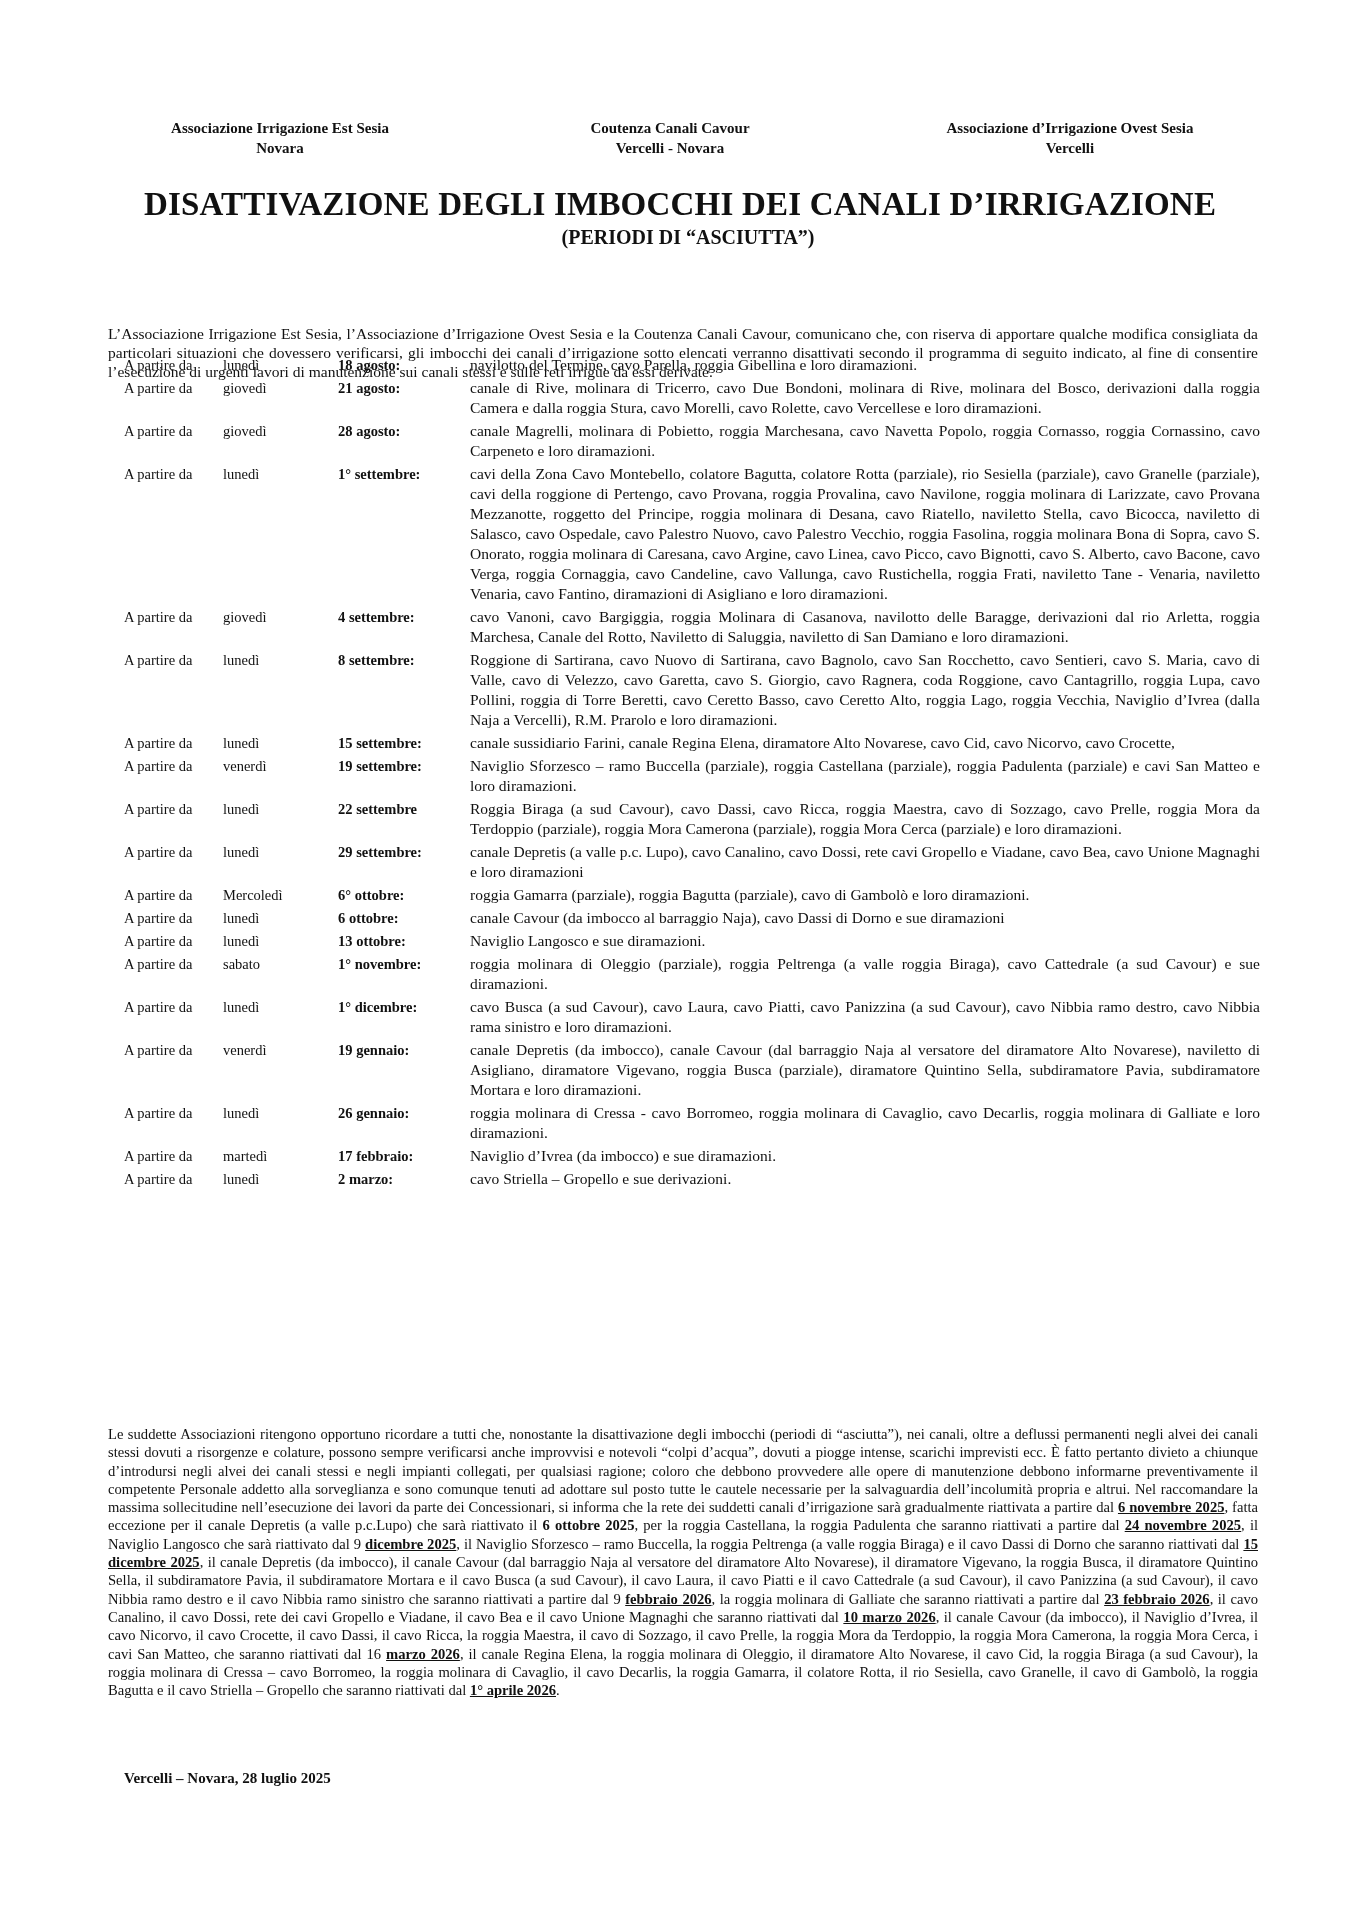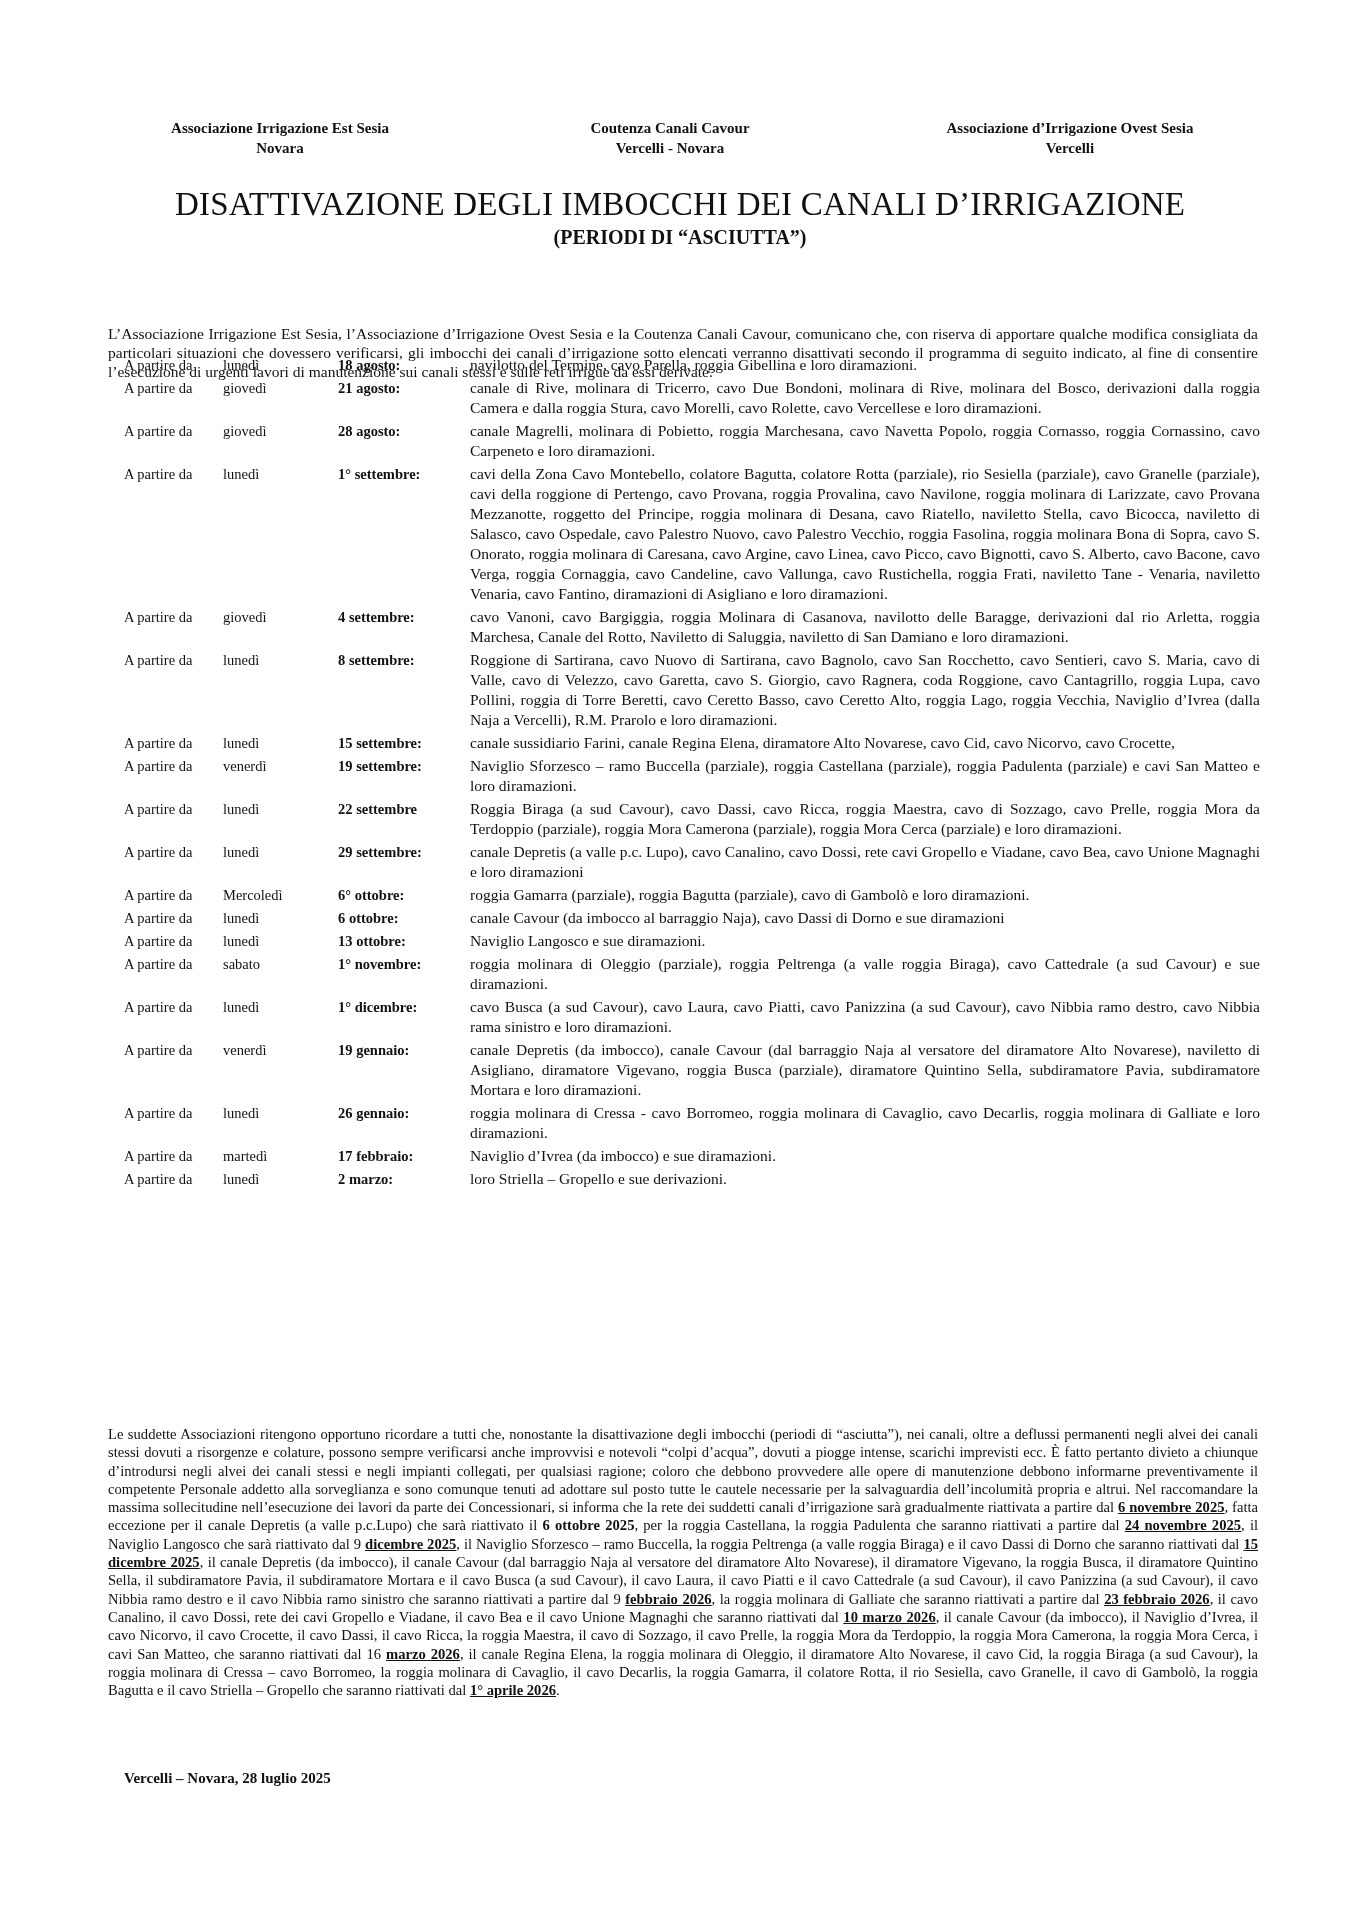--- a/index.html
+++ b/index.html
@@ -7,22 +7,22 @@
     width: 1358px; height: 1920px; position: relative; overflow: hidden;
     font-family: "Liberation Serif", "DejaVu Serif", serif; color: #111;
   }
   .page { position: absolute; left: 0; top: 0; width: 1358px; height: 1572px; }
   .orgs { position: absolute; top: 118px; left: 130px; width: 1100px; display: flex; justify-content: space-between; }
   .org { text-align: center; font-weight: bold; font-size: 15px; line-height: 20px; }
   .org.o1 { width: 300px; margin-left: 0; }
   .org.o2 { width: 280px; }
   .org.o3 { width: 320px; }
   .title { position: absolute; top: 184px; left: 100px; width: 1160px; text-align: center;
-           font-weight: normal; font-size: 33px; letter-spacing: 0.2px; line-height: 40px; }
-  .subtitle { position: absolute; top: 225px; left: 100px; width: 1160px; text-align: center;
+           font-weight: bold; font-size: 33px; letter-spacing: 0.2px; line-height: 40px; }
+  .subtitle { position: absolute; top: 225px; left: 108px; width: 1160px; text-align: center;
               font-weight: bold; font-size: 20px; line-height: 24px; }
   .intro { position: absolute; top: 276px; left: 108px; width: 1150px; font-size: 15.5px;
            line-height: 19px; text-align: justify; margin-top: 48px; }
   .schedule { position: absolute; top: 355px; left: 100px; width: 1160px; }
   .row { display: flex; font-size: 15.5px; line-height: 20px; margin-bottom: 3px; }
   .row .apd { width: 123px; padding-left: 24px; box-sizing: border-box; font-size: 14.5px; }
   .row .day { width: 115px; font-size: 14.5px; }
   .row .date { width: 132px; text-align: left; font-weight: bold; padding-right: 20px; box-sizing: border-box; font-size: 14.5px; }
   .row .canals { width: 790px; text-align: justify; }
   .notice { position: absolute; top: 1413px; left: 108px; width: 1150px; font-size: 14.6px;
@@ -162,21 +162,21 @@
       <div class="row">
         <div class="apd">A partire da</div>
         <div class="day">martedì</div>
         <div class="date">17 febbraio:</div>
         <div class="canals">Naviglio d’Ivrea (da imbocco) e sue diramazioni.</div>
       </div>
       <div class="row">
         <div class="apd">A partire da</div>
         <div class="day">lunedì</div>
         <div class="date">2 marzo:</div>
-        <div class="canals">loro Striella – Gropello e sue derivazioni.</div>
+        <div class="canals">cavo Striella – Gropello e sue derivazioni.</div>
       </div>
     </div>
 
   <div class="notice">
     <span>Le suddette Associazioni ritengono opportuno ricordare a tutti che, nonostante la disattivazione degli imbocchi (periodi di “asciutta”), nei canali, oltre a deflussi permanenti negli alvei dei canali stessi dovuti a risorgenze e colature, possono sempre verificarsi anche improvvisi e notevoli “colpi d’acqua”, dovuti a piogge intense, scarichi imprevisti ecc. È fatto pertanto divieto a chiunque d’introdursi negli alvei dei canali stessi e negli impianti collegati, per qualsiasi ragione; coloro che debbono provvedere alle opere di manutenzione debbono informarne preventivamente il competente Personale addetto alla sorveglianza e sono comunque tenuti ad adottare sul posto tutte le cautele necessarie per la salvaguardia dell’incolumità propria e altrui. Nel raccomandare la massima sollecitudine nell’esecuzione dei lavori da parte dei Concessionari, si informa che la rete dei suddetti canali d’irrigazione sarà gradualmente riattivata a partire dal </span><u>6 novembre 2025</u><span>, fatta eccezione per il canale Depretis (a valle p.c.Lupo) che sarà riattivato il </span><b>6 ottobre 2025</b><span>, per la roggia Castellana, la roggia Padulenta che saranno riattivati a partire dal </span><u>24 novembre 2025</u><span>, il Naviglio Langosco che sarà riattivato dal 9 </span><u>dicembre 2025</u><span>, il Naviglio Sforzesco – ramo Buccella, la roggia Peltrenga (a valle roggia Biraga) e il cavo Dassi di Dorno che saranno riattivati dal </span><u>15 dicembre 2025</u><span>, il canale Depretis (da imbocco), il canale Cavour (dal barraggio Naja al versatore del diramatore Alto Novarese), il diramatore Vigevano, la roggia Busca, il diramatore Quintino Sella, il subdiramatore Pavia, il subdiramatore Mortara e il cavo Busca (a sud Cavour), il cavo Laura, il cavo Piatti e il cavo Cattedrale (a sud Cavour), il cavo Panizzina (a sud Cavour), il cavo Nibbia ramo destro e il cavo Nibbia ramo sinistro che saranno riattivati a partire dal 9 </span><u>febbraio 2026</u><span>, la roggia molinara di Galliate che saranno riattivati a partire dal </span><u>23 febbraio 2026</u><span>, il cavo Canalino, il cavo Dossi,  rete dei cavi Gropello e Viadane, il cavo Bea e il cavo Unione Magnaghi che saranno riattivati dal </span><u>10 marzo 2026</u><span>, il canale Cavour (da imbocco), il Naviglio d’Ivrea, il cavo Nicorvo, il cavo Crocette, il cavo Dassi, il cavo Ricca, la roggia Maestra, il cavo di Sozzago, il cavo Prelle, la roggia Mora da Terdoppio, la roggia Mora Camerona, la roggia Mora Cerca, i cavi San Matteo, che saranno riattivati dal 16 </span><u>marzo 2026</u><span>, il canale Regina Elena, la roggia molinara di Oleggio, il diramatore Alto Novarese, il cavo Cid, la roggia Biraga (a sud Cavour), la roggia molinara di Cressa – cavo Borromeo, la roggia molinara di Cavaglio, il cavo Decarlis, la roggia Gamarra, il colatore Rotta, il rio Sesiella, cavo Granelle, il cavo di Gambolò, la roggia Bagutta e il cavo Striella – Gropello che saranno riattivati dal </span><u>1° aprile 2026</u><span>.</span>
   </div>
 
   <div class="signoff">Vercelli – Novara, 28 luglio 2025</div>
 </div>
 

